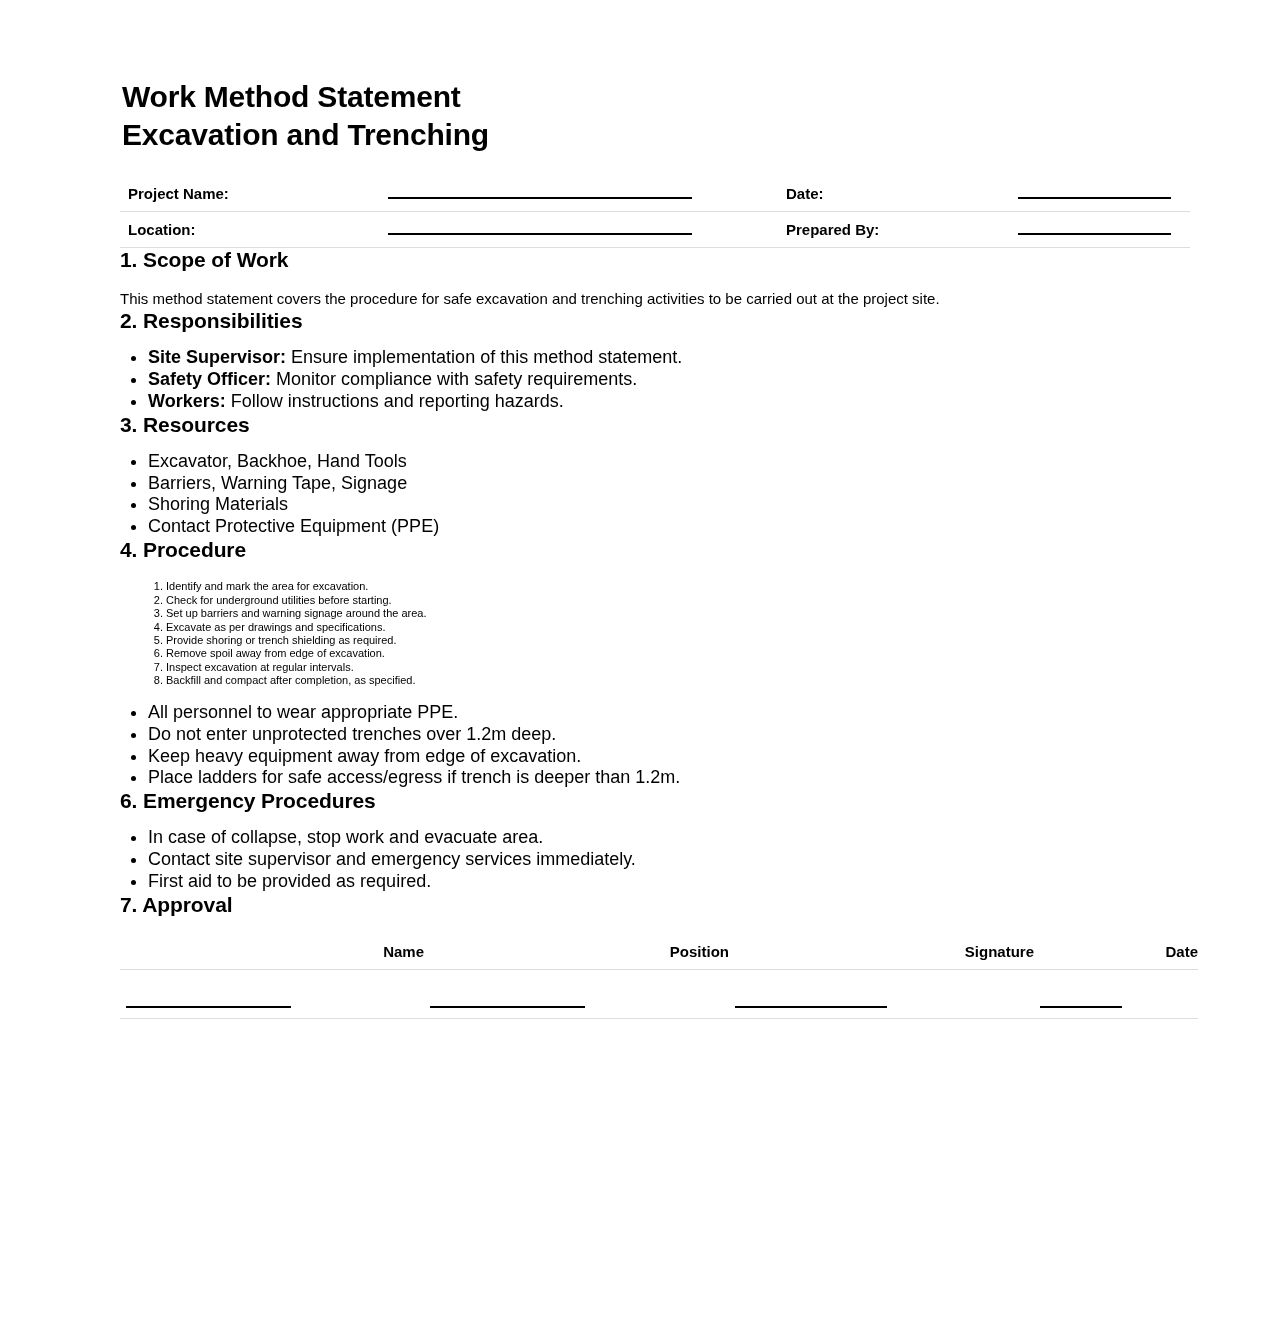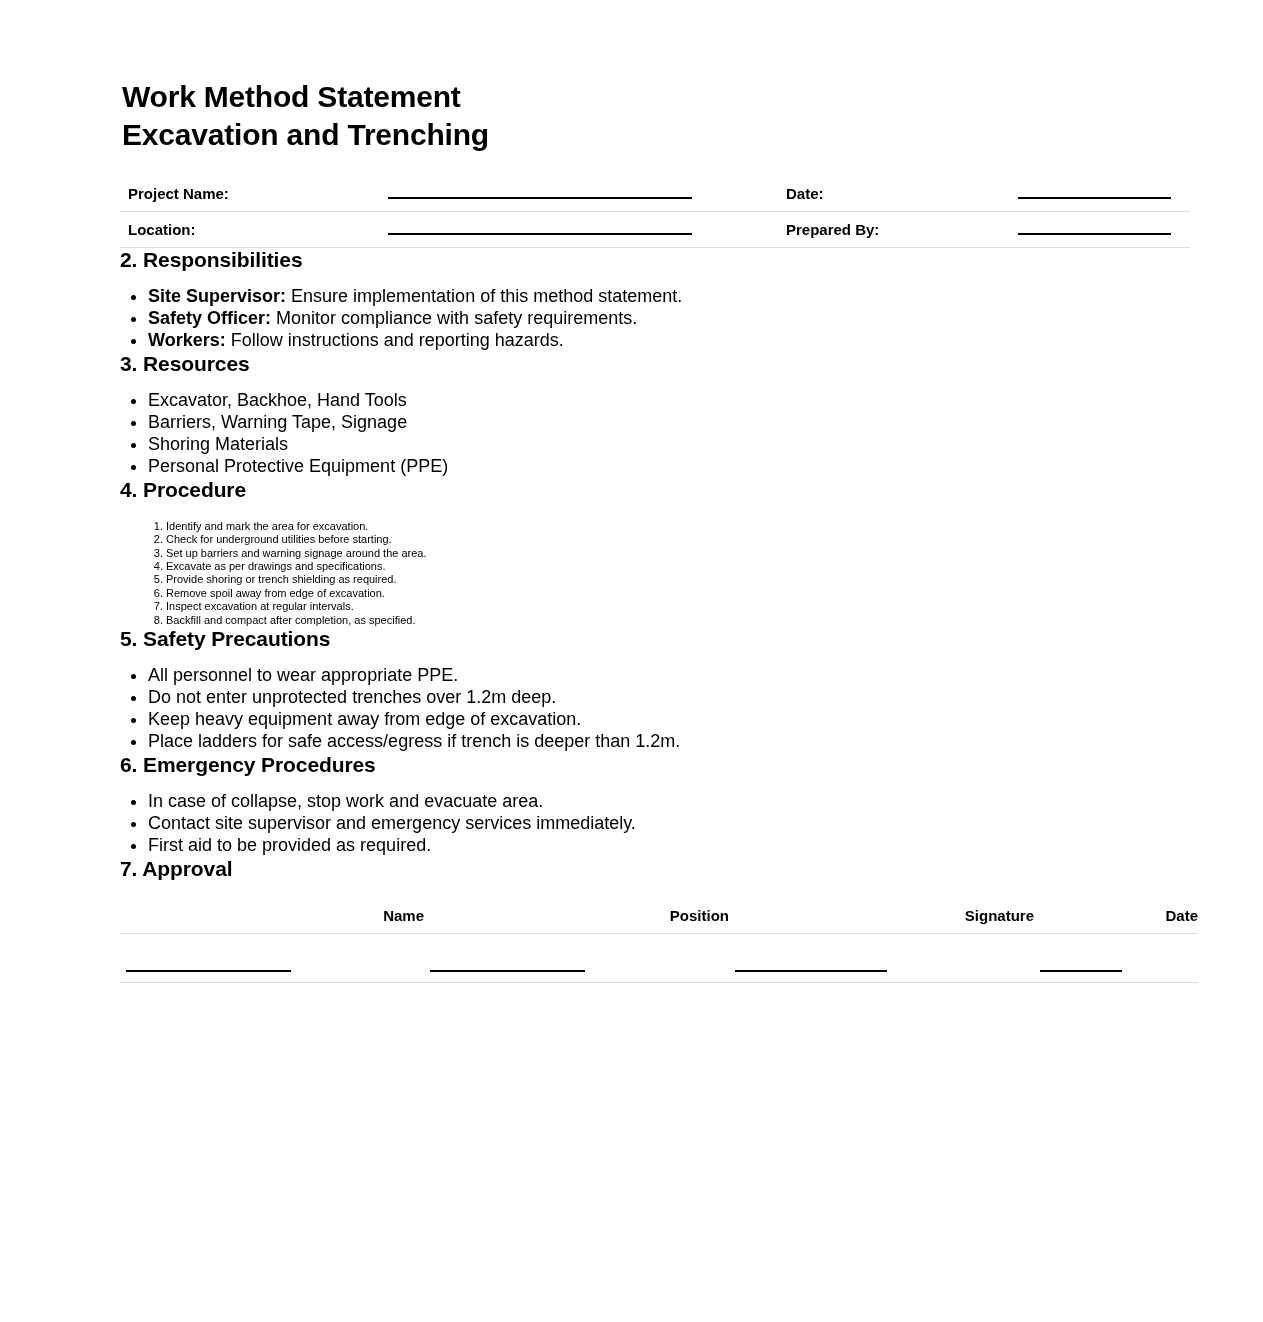--- a/index.html
+++ b/index.html
@@ -182,49 +182,50 @@
             <span class="fill-line fill-wide"></span>
           </td>
           <td class="meta-label col-label-2">Prepared By:</td>
           <td class="col-field-2">
             <span class="fill-line fill-narrow"></span>
           </td>
         </tr>
       </tbody>
     </table>
 
+    <h2 class="section sec-1">1. Scope of Work</h2>
+    <p class="body-text">This method statement covers the procedure for safe excavation and trenching activities to be carried out at the project site.</p>
 
     <h2 class="section sec-n">2. Responsibilities</h2>
     <ul class="doc-list">
       <li><b>Site Supervisor:</b><span> Ensure implementation of this method statement.</span></li>
       <li><b>Safety Officer:</b><span> Monitor compliance with safety requirements.</span></li>
       <li><b>Workers:</b><span> Follow instructions and reporting hazards.</span></li>
     </ul>
 
     <h2 class="section sec-n">3. Resources</h2>
     <ul class="doc-list">
       <li>Excavator, Backhoe, Hand Tools</li>
       <li>Barriers, Warning Tape, Signage</li>
       <li>Shoring Materials</li>
-      <li>Personal Protective Equipment (PPE)</li>
+      <li>Contact Protective Equipment (PPE)</li>
     </ul>
 
     <h2 class="section sec-n">4. Procedure</h2>
     <ol class="doc-list-num">
       <li>Identify and mark the area for excavation.</li>
       <li>Check for underground utilities before starting.</li>
       <li>Set up barriers and warning signage around the area.</li>
       <li>Excavate as per drawings and specifications.</li>
       <li>Provide shoring or trench shielding as required.</li>
       <li>Remove spoil away from edge of excavation.</li>
       <li>Inspect excavation at regular intervals.</li>
       <li>Backfill and compact after completion, as specified.</li>
     </ol>
 
-    <h2 class="section sec-n">5. Safety Precautions</h2>
     <ul class="doc-list">
       <li>All personnel to wear appropriate PPE.</li>
       <li>Do not enter unprotected trenches over 1.2m deep.</li>
       <li>Keep heavy equipment away from edge of excavation.</li>
       <li>Place ladders for safe access/egress if trench is deeper than 1.2m.</li>
     </ul>
 
     <h2 class="section sec-n">6. Emergency Procedures</h2>
     <ul class="doc-list">
       <li>In case of collapse, stop work and evacuate area.</li>

